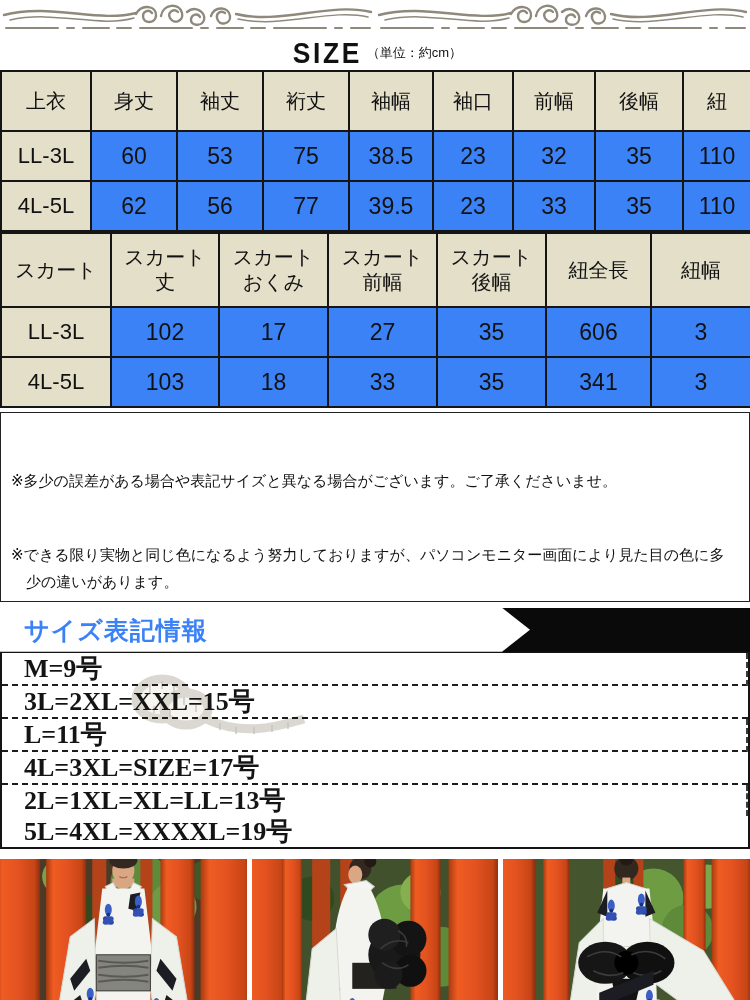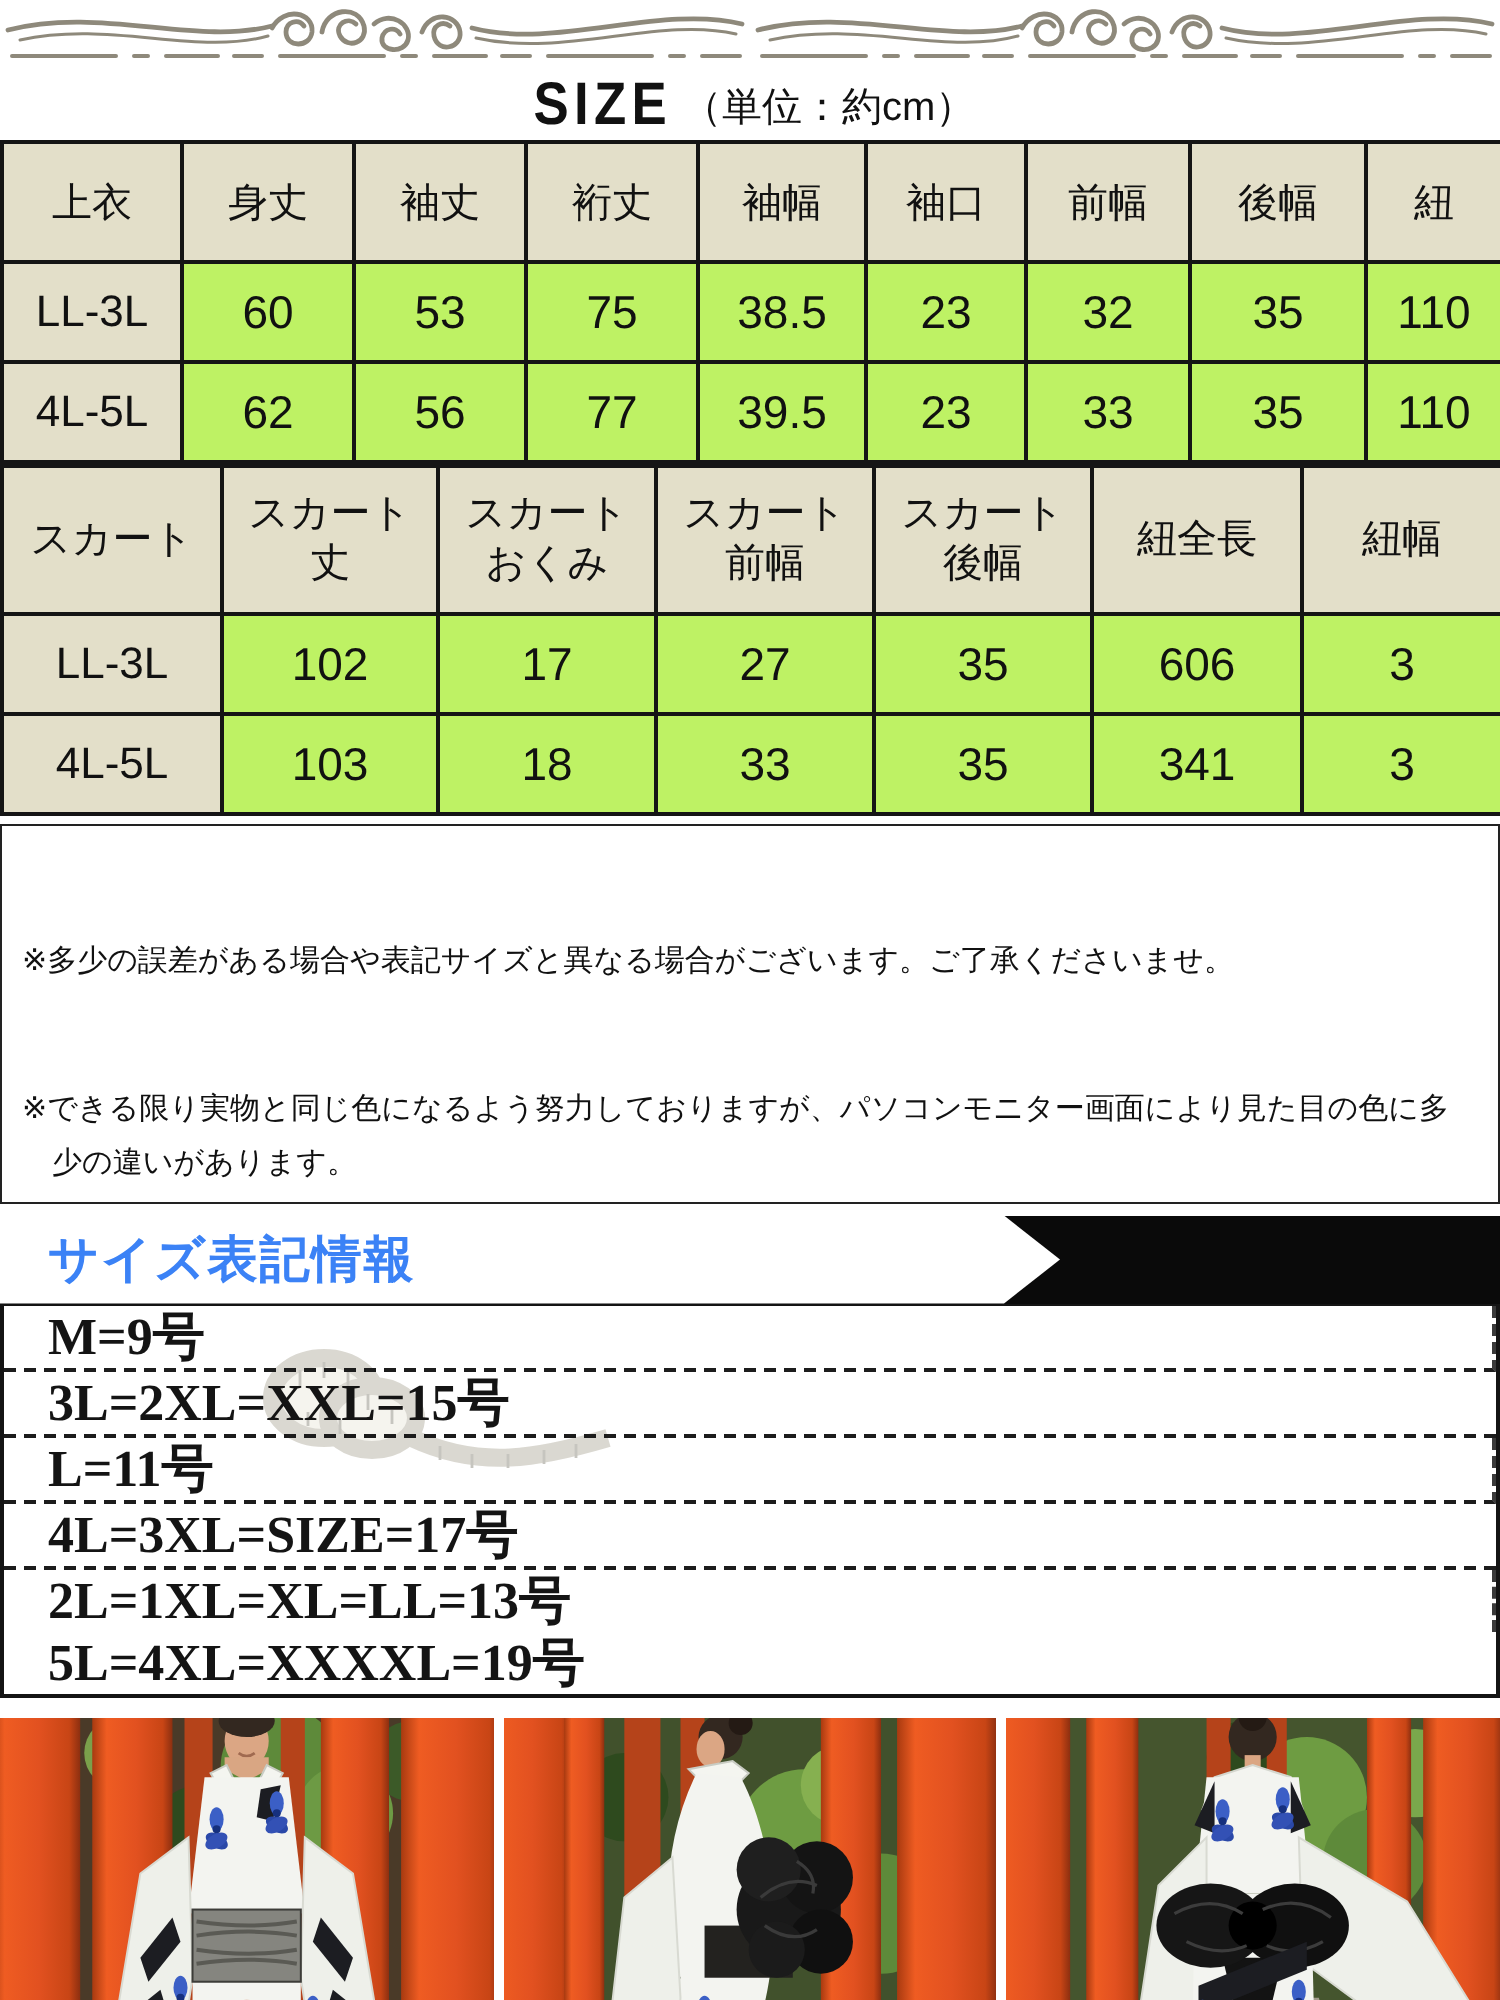--- a/index.html
+++ b/index.html
@@ -10,26 +10,26 @@
   }
   
   .deco{width:750px;height:36px;display:block;}
   
   .size-heading{
     height:34px;text-align:center;display:flex;align-items:center;justify-content:center;gap:0;
   }
   .size-heading .big{
     font-size:30px;font-weight:600;letter-spacing:3px;transform:scaleX(.88);transform-origin:center;
   }
-  .size-heading .unit{font-size:20px;font-weight:500;}
+  .size-heading .unit{font-size:13px;font-weight:500;}
   
   table{border-collapse:collapse;table-layout:fixed;width:750px;}
   td{
     border:2px solid #151515;text-align:center;vertical-align:middle;
-    font-size:23px;background:#bef264;overflow:hidden;
+    font-size:23px;background:#3b82f6;overflow:hidden;
   }
   td.hd{background:#e3dfc9;font-size:20px;font-weight:400;}
   .t1 tr.hrow{height:60px;}
   .t1 tr.drow{height:50px;}
   .t2 tr.hrow{height:74px;}
   .t2 tr.drow{height:50px;}
   .t2 td.hd{white-space:pre-line;line-height:1.25;}
   td.rowlab{font-size:22px;}
   
   .notes{

